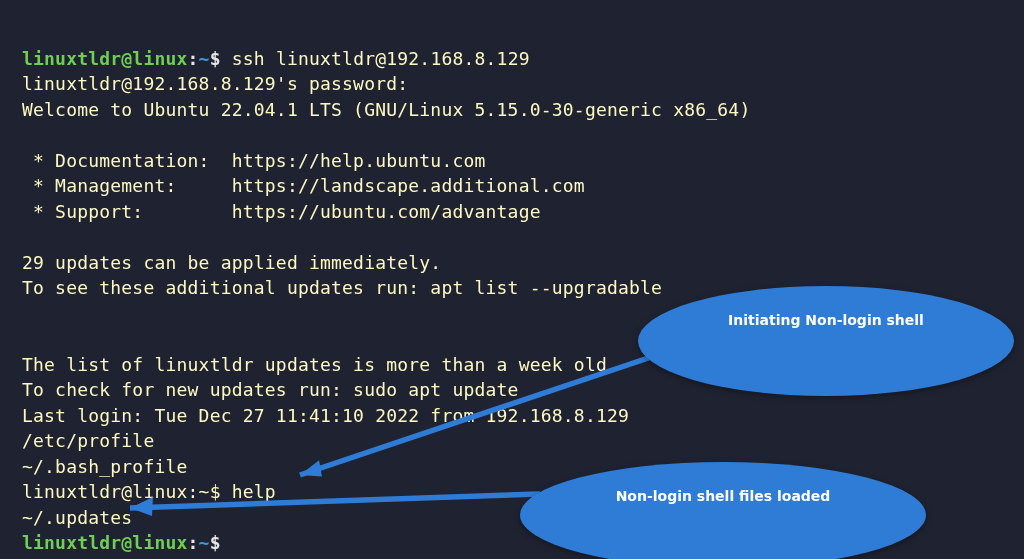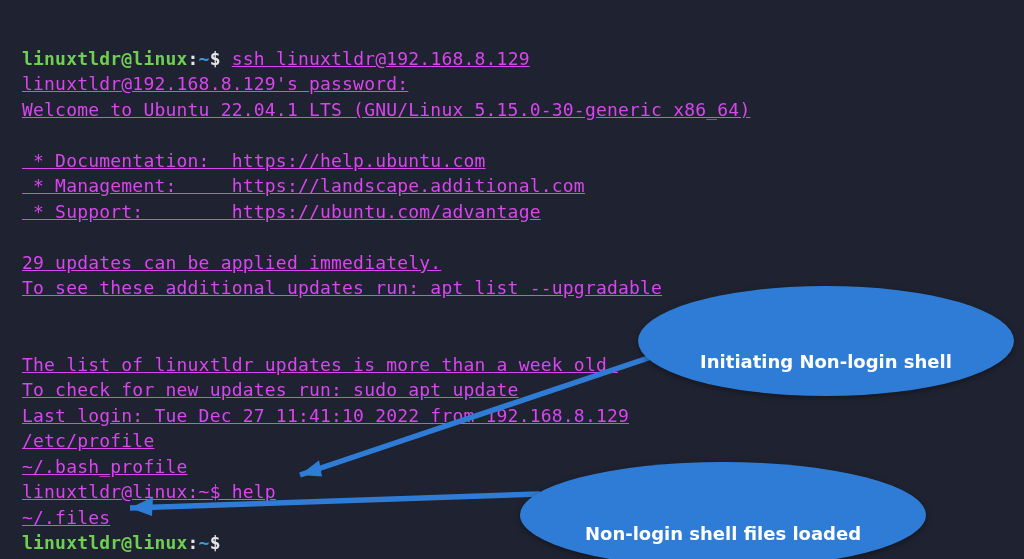--- a/index.html
+++ b/index.html
@@ -17,38 +17,38 @@
   }
   .terminal {
     padding: 20px 22px;
     white-space: pre;
     letter-spacing: 0.2px;
   }
   .user { color: #6fcf53; font-weight: bold; }
   .colon { color: #e6e6e6; font-weight: bold; }
   .path { color: #3a9bdc; font-weight: bold; }
   .dollar { color: #e6e6e6; font-weight: bold; }
-  .text { color: #d946ef; text-decoration: underline; }
+  .text { color: #fef9c3; }
   .blank { height: 25.5px; }
 
   
   .callout {
     position: absolute;
     background: #2f7cd6;
     color: #ffffff;
     font-family: "DejaVu Sans", Arial, sans-serif;
-    font-size: 18px;
+    font-size: 14px;
     font-weight: bold;
     padding: 22px 28px;
     border-radius: 50%;
     text-align: center;
     box-shadow: 0 2px 6px rgba(0,0,0,0.35);
     white-space: nowrap;
     display: flex;
-    align-items: flex-end;
+    align-items: flex-start;
     justify-content: center;
   }
   
   #callout1 { top: 286px; left: 638px; width: 320px; height: 66px; border-radius: 50% / 50%; }
   #callout2 { top: 462px; left: 520px; width: 350px; height: 62px; border-radius: 50% / 50%; }
 
   
   svg.arrows {
     position: absolute;
     left: 0; top: 0;
@@ -74,21 +74,21 @@
 <span class="text">29 updates can be applied immediately.</span>
 <span class="text">To see these additional updates run: apt list --upgradable</span>
 <span class="blank"></span>
 <span class="blank"></span>
 <span class="text">The list of linuxtldr updates is more than a week old.</span>
 <span class="text">To check for new updates run: sudo apt update</span>
 <span class="text">Last login: Tue Dec 27 11:41:10 2022 from 192.168.8.129</span>
 <span class="text">/etc/profile</span>
 <span class="text">~/.bash_profile</span>
 <span><span class="text">linuxtldr@linux</span><span class="text">:</span><span class="text">~</span><span class="text">$ </span><span class="text">help</span></span>
-<span class="text">~/.files</span>
+<span class="text">~/.updates</span>
 <span><span class="user">linuxtldr@linux</span><span class="colon">:</span><span class="path">~</span><span class="dollar">$</span></span>
 </div>
 
 <svg class="arrows">
 
   <line class="arrow-line" x1="684" y1="346" x2="300" y2="475"></line>
   <polygon class="arrow-head" points="300,475 318,459 322,475 " transform="rotate(4 300 475)"></polygon>
 
   <line class="arrow-line" x1="540" y1="494" x2="130" y2="508"></line>
   <polygon class="arrow-head" points="130,508 153,497 152,516"></polygon>

